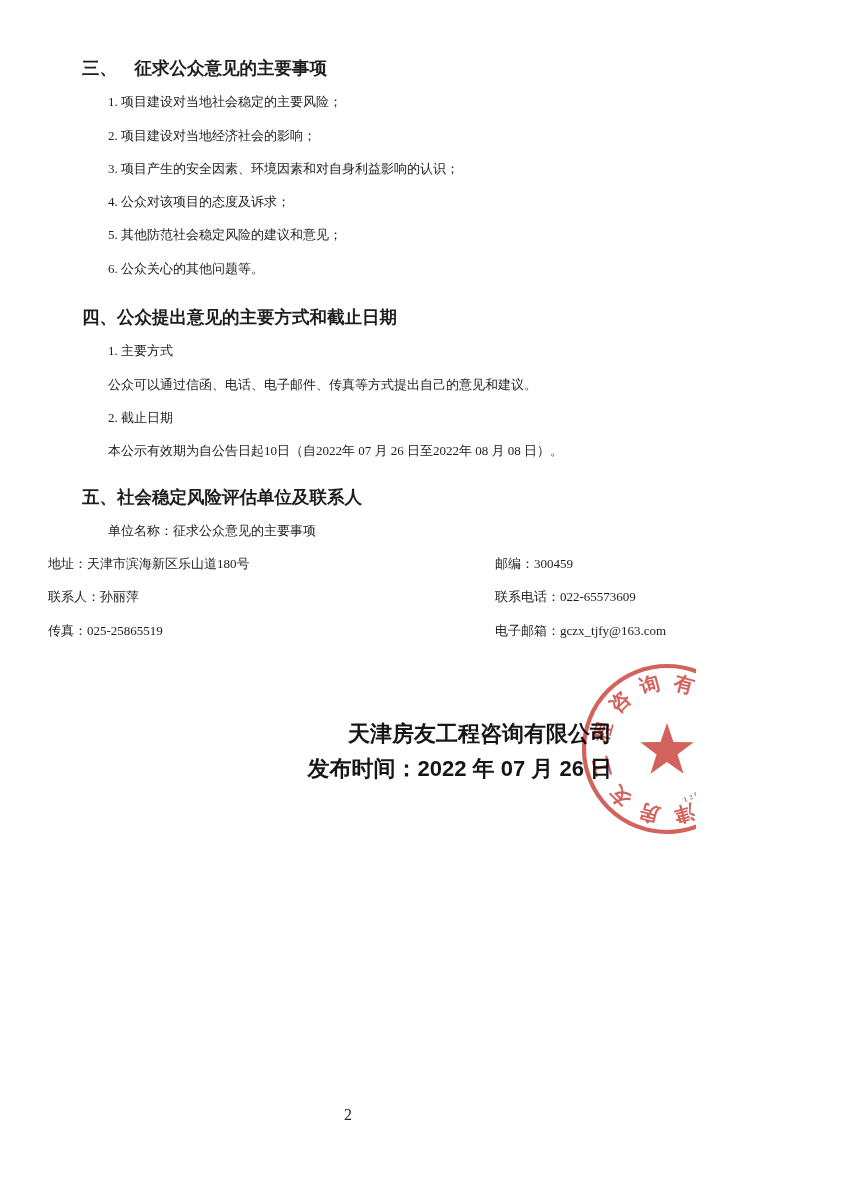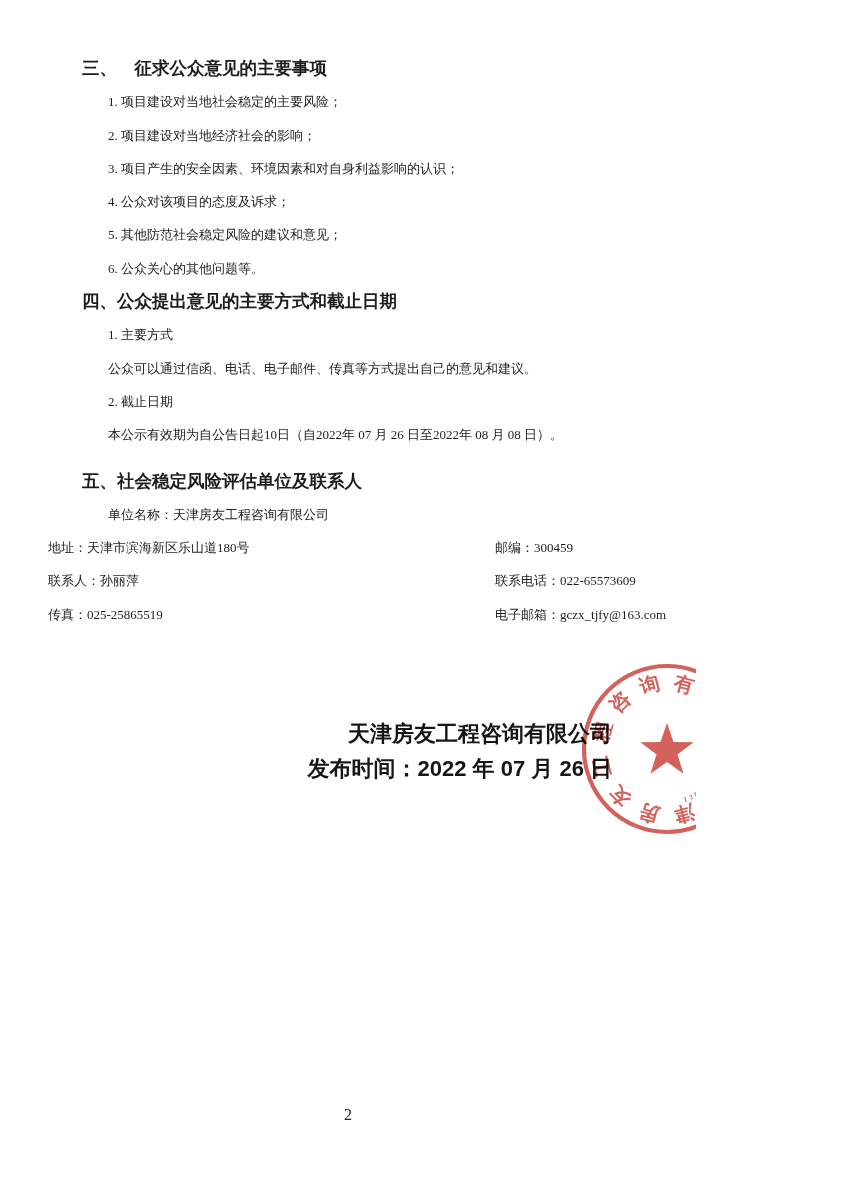--- a/index.html
+++ b/index.html
@@ -15,21 +15,21 @@
   .content { padding-top:52px; }
   .line {
     height:33.3px; line-height:33.3px;
     font-size:13px; white-space:nowrap;
   }
   .h {
     font-family:"Liberation Sans","DejaVu Sans",sans-serif;
     font-weight:700; font-size:17.5px;
     padding-left:82px;
   }
-  .h4m { margin-top:0; }
+  .h4m { margin-top:16px; }
   .h5m { margin-top:13px; }
   .ind { padding-left:108px; }
   .row { display:flex; }
   .row .left { padding-left:48px; width:495px; }
   .row .right { flex:1; }
   .u { text-underline-offset:3px; white-space:pre;text-align:right; }
   .signature {
     position:absolute; top:716px; right:84px;
     text-align:right;
     font-family:"Liberation Sans","DejaVu Sans",sans-serif;
@@ -66,21 +66,21 @@
     <div class="line ind">5. 其他防范社会稳定风险的建议和意见；</div>
     <div class="line ind">6. 公众关心的其他问题等。</div>
 
     <div class="line h h4m">四、公众提出意见的主要方式和截止日期</div>
     <div class="line ind">1. 主要方式</div>
     <div class="line ind">公众可以通过信函、电话、电子邮件、传真等方式提出自己的意见和建议。</div>
     <div class="line ind">2. 截止日期</div>
     <div class="line ind"><span>本公示有效期为自公告日起10日（自2022年</span><span class="u"> 07 </span><span>月</span><span class="u"> 26 </span><span>日至2022年</span><span class="u"> 08 </span><span>月</span><span class="u"> 08 </span><span>日）。</span></div>
 
     <div class="line h h5m">五、社会稳定风险评估单位及联系人</div>
-    <div class="line ind">单位名称：天津房友工程咨询有限公司</div>
+    <div class="line ind">单位名称：征求公众意见的主要事项</div>
     <div class="line row">
       <span class="left">地址：天津市滨海新区乐山道180号</span>
       <span class="right">邮编：300459</span>
     </div>
     <div class="line row">
       <span class="left">联系人：孙丽萍</span>
       <span class="right">联系电话：022-65573609</span>
     </div>
     <div class="line row">
       <span class="left">传真：025-25865519</span>

